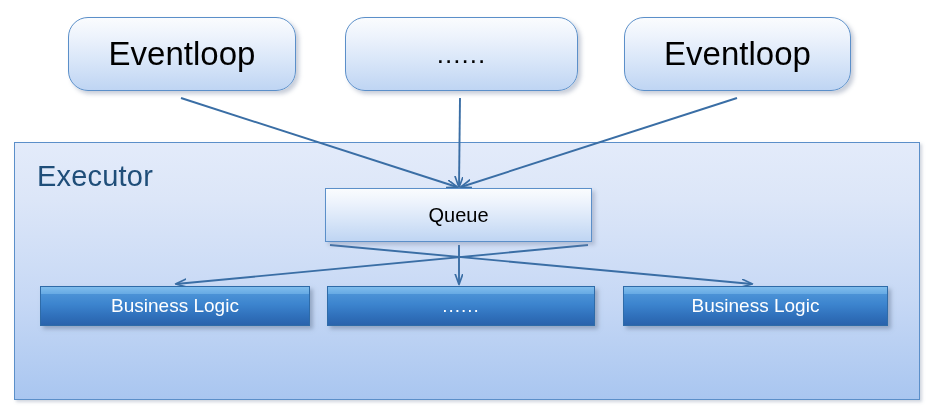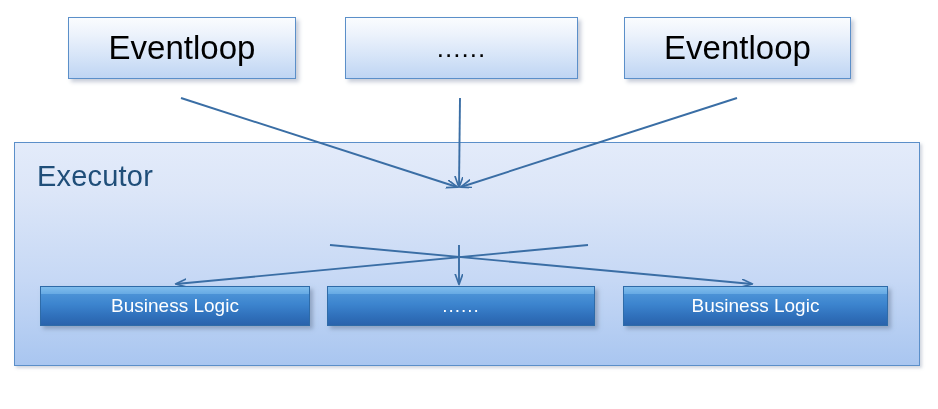--- a/index.html
+++ b/index.html
@@ -33,21 +33,21 @@
     pointer-events: none;
     z-index: 5;
   }
 
   
   .executor-container {
     position: absolute;
     left: 14px;
     top: 142px;
     width: 906px;
-    height: 224px;
+    height: 258px;
     box-sizing: border-box;
     border: 1.5px solid #5B8FC9;
     background: linear-gradient(to bottom, #E3EBFA 0%, #DCE6F8 22%, #C6D8F5 62%, #A9C6F0 100%);
     box-shadow: 2px 2px 3px rgba(120,135,160,0.35);
     z-index: 1;
   }
   .executor-title {
     position: absolute;
     left: 22px;
     top: 16px;
@@ -67,21 +67,21 @@
     box-shadow: 3px 3px 4px rgba(130,145,170,0.45);
     display: flex;
     align-items: center;
     justify-content: center;
     z-index: 6;
   }
   .light-box .label {
     color: #000000;
     white-space: nowrap;
   }
-  .eventloop-box { width: 228px; height: 62px; top: 17px; }
+  .eventloop-box { width: 228px; height: 74px; top: 17px; border-radius: 20px; }
   .eventloop-box .label { font-size: 33px; line-height: 36px; }
   .eventloop-box.ellipsis .label { font-size: 26px; letter-spacing: 1px; }
   #eventloop-1 { left: 68px; }
   #eventloop-dots { left: 345px; width: 233px; }
   #eventloop-2 { left: 624px; width: 227px; }
 
   .queue-box {
     left: 325px;
     top: 188px;
     width: 267px;
@@ -160,20 +160,23 @@
   </div>
 
   <div class="light-box eventloop-box ellipsis" id="eventloop-dots">
     <span class="label">......</span>
   </div>
 
   <div class="light-box eventloop-box" id="eventloop-2">
     <span class="label">Eventloop</span>
   </div>
 
+  <div class="light-box queue-box">
+    <span class="label">Queue</span>
+  </div>
 
   <div class="dark-box" id="biz-1">
     <span class="label">Business Logic</span>
   </div>
 
   <div class="dark-box ellipsis" id="biz-dots">
     <span class="label">......</span>
   </div>
 
   <div class="dark-box" id="biz-2">

